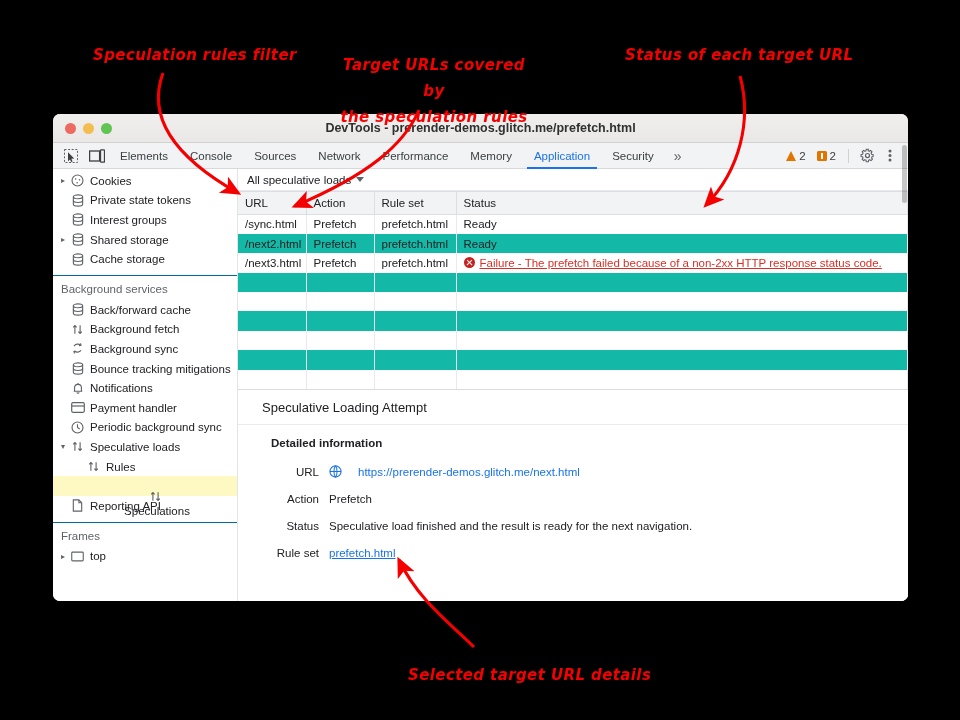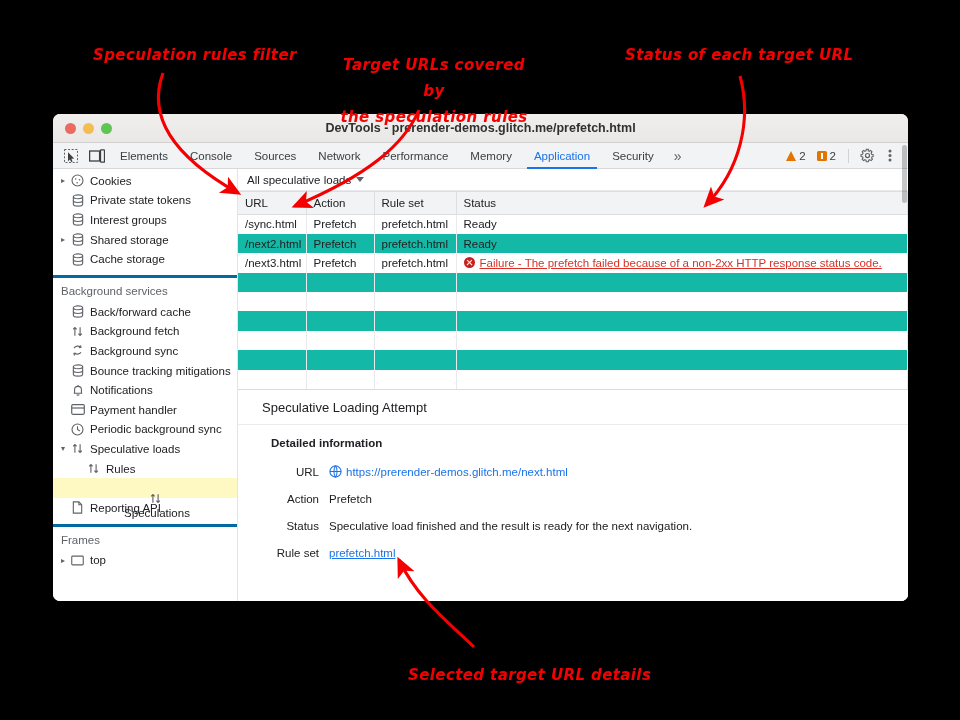--- a/index.html
+++ b/index.html
@@ -135,21 +135,21 @@
   }
   .nav-ico {
     width:17px; flex:0 0 17px; display:flex; align-items:center; justify-content:center;
   }
   .nav-ico svg { display:block; }
   .nav-label { padding-left:4px; }
   .nav-row.indent1 { padding-left:20px; }
   .section-head {
     font-size:11.5px; color:#5f6368;
     padding:7px 0 5px 8px;
-    border-top:3px solid #0369a1;
+    border-top:1px solid #0369a1;
     margin-top:6px;
   }
 
   
   .main { flex:1; display:flex; flex-direction:column; min-width:0; background:#fff; }
 
   .filterbar {
     height:22px; flex:0 0 22px;
     display:flex; align-items:center;
     padding-left:9px;
@@ -207,21 +207,21 @@
     padding:10px 0 9px 24px;
     border-bottom:1px solid #eaecef;
   }
   .details-body { padding:12px 0 0 0; font-size:11.5px; }
   .di-head { font-weight:bold; font-size:11.5px; color:#202124; padding-left:33px; padding-bottom:9px; }
   .di-row { display:flex; align-items:center; min-height:27px; }
   .di-key {
     width:91px; flex:0 0 91px; text-align:right; padding-right:10px;
     color:#202124;
   }
-  .di-val { color:#202124; display:flex; align-items:center; gap:4px; }
+  .di-val { color:#202124; display:flex; align-items:center; gap:16px; }
   .di-link { color:#1a73e8; }
   .di-link.ul { text-decoration:underline; }
   .globe { width:13px; height:13px; flex:0 0 13px; }
 
   .scroll-thumb {
     position:absolute; right:1px; top:31px; width:5px; height:58px;
     background:rgba(0,0,0,.22); border-radius:3px;
   }
 </style>
 </head>

